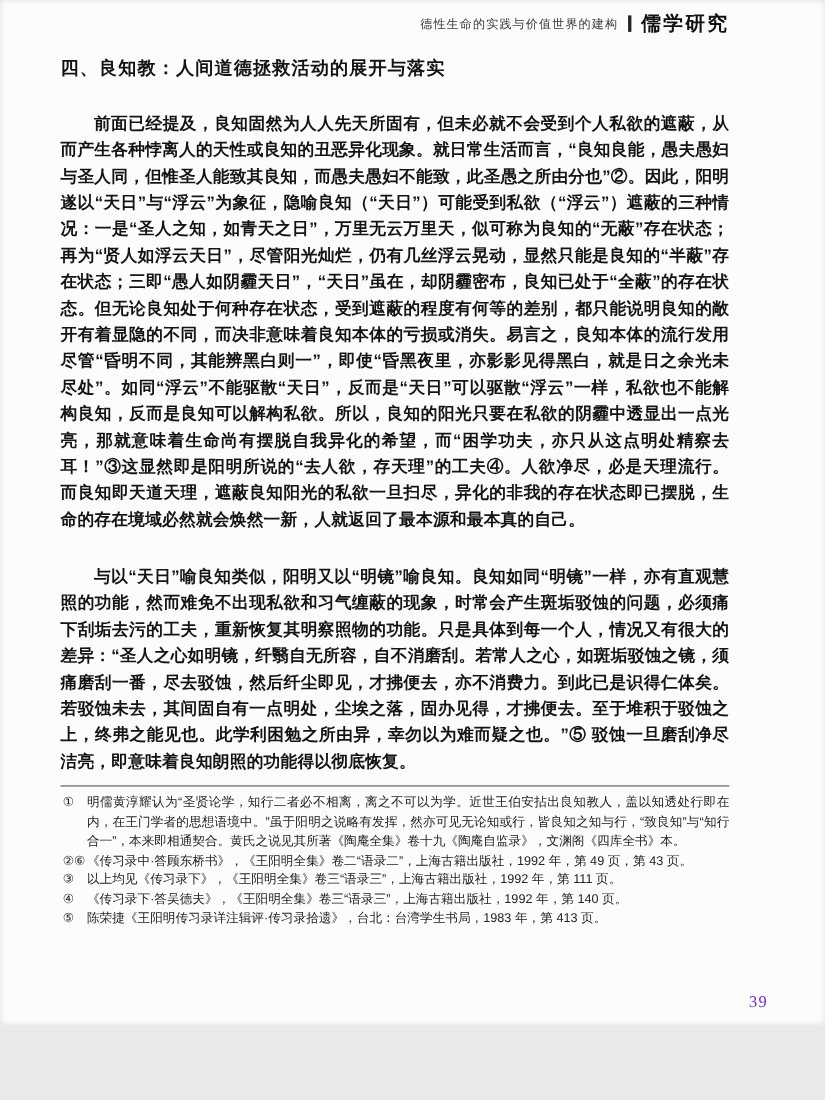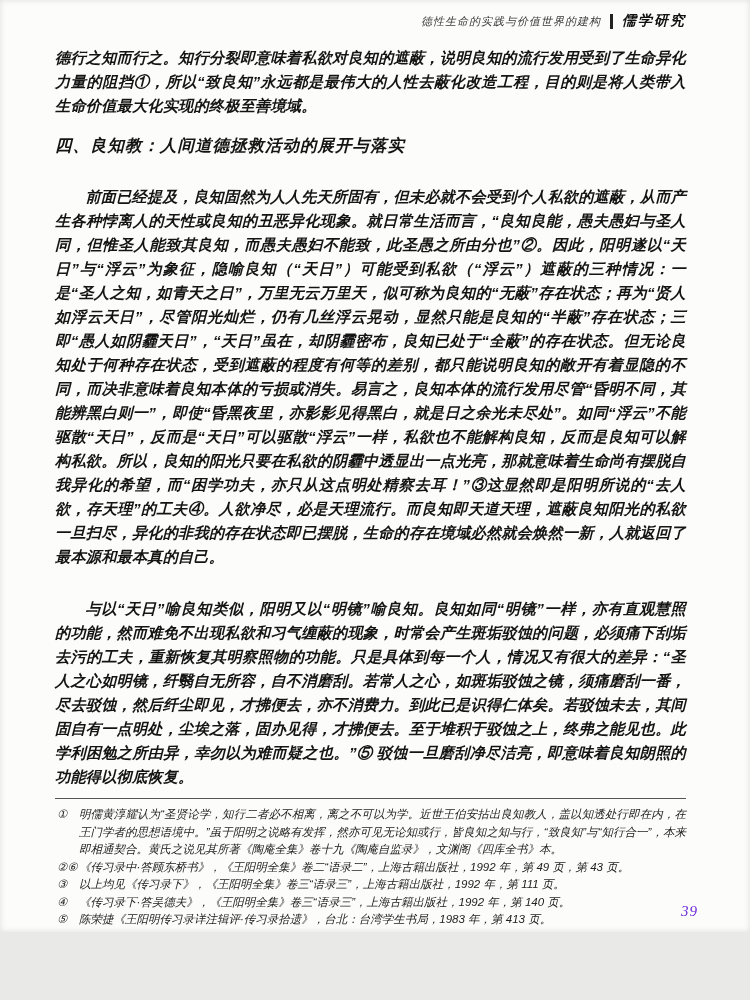--- a/index.html
+++ b/index.html
@@ -2,34 +2,33 @@
 <html><head>
 <meta charset="utf-8">
 <style>
   html,body{margin:0;padding:0;background:#e9e9e7;}
   .page{
     position:relative;
     width:750px;height:932px;
     margin:0 auto;
     background:#fcfcfa;
     box-sizing:border-box;
-    padding:8px 64px 0 55px;
+    padding:8px 87px 0 55px;
     font-family:"Liberation Sans",sans-serif;
     color:#141414;
     overflow:hidden;
     box-shadow:inset 0 0 6px rgba(0,0,0,.12);
-    font-style:italic;
   }
   .running-header{
     display:flex;justify-content:flex-end;align-items:center;
     gap:9px;height:26px;
   }
   .running-title{font-size:11px;color:#3a3a3a;letter-spacing:1px;}
   .header-divider{width:3px;height:15px;background:#222;}
-  .journal-title{font-size:14px;font-weight:700;letter-spacing:2px;color:#111;}
+  .journal-title{font-size:18px;font-weight:700;letter-spacing:2px;color:#111;}
   .body-text{margin-top:12px;}
   .para{
     font-size:15.2px;line-height:24px;
     text-align:justify;
     font-weight:600;
     margin:0;
     letter-spacing:.2px;
   }
   .para.indent{text-indent:2em;margin-top:28px;}
   .section-heading{
@@ -64,21 +63,20 @@
 
 <div class="page">
 
   <div class="running-header">
     <span class="running-title">德性生命的实践与价值世界的建构</span>
     <span class="header-divider"></span>
     <span class="journal-title">儒学研究</span>
   </div>
 
   <div class="body-text">
-    <p class="para">德行之知而行之。知行分裂即意味着私欲对良知的遮蔽，说明良知的流行发用受到了生命异化力量的阻挡①，所以“致良知”永远都是最伟大的人性去蔽化改造工程，目的则是将人类带入生命价值最大化实现的终极至善境域。</p>
 
     <h2 class="section-heading">四、良知教：人间道德拯救活动的展开与落实</h2>
 
     <p class="para indent">前面已经提及，良知固然为人人先天所固有，但未必就不会受到个人私欲的遮蔽，从而产生各种悖离人的天性或良知的丑恶异化现象。就日常生活而言，“良知良能，愚夫愚妇与圣人同，但惟圣人能致其良知，而愚夫愚妇不能致，此圣愚之所由分也”②。因此，阳明遂以“天日”与“浮云”为象征，隐喻良知（“天日”）可能受到私欲（“浮云”）遮蔽的三种情况：一是“圣人之知，如青天之日”，万里无云万里天，似可称为良知的“无蔽”存在状态；再为“贤人如浮云天日”，尽管阳光灿烂，仍有几丝浮云晃动，显然只能是良知的“半蔽”存在状态；三即“愚人如阴霾天日”，“天日”虽在，却阴霾密布，良知已处于“全蔽”的存在状态。但无论良知处于何种存在状态，受到遮蔽的程度有何等的差别，都只能说明良知的敞开有着显隐的不同，而决非意味着良知本体的亏损或消失。易言之，良知本体的流行发用尽管“昏明不同，其能辨黑白则一”，即使“昏黑夜里，亦影影见得黑白，就是日之余光未尽处”。如同“浮云”不能驱散“天日”，反而是“天日”可以驱散“浮云”一样，私欲也不能解构良知，反而是良知可以解构私欲。所以，良知的阳光只要在私欲的阴霾中透显出一点光亮，那就意味着生命尚有摆脱自我异化的希望，而“困学功夫，亦只从这点明处精察去耳！”③这显然即是阳明所说的“去人欲，存天理”的工夫④。人欲净尽，必是天理流行。而良知即天道天理，遮蔽良知阳光的私欲一旦扫尽，异化的非我的存在状态即已摆脱，生命的存在境域必然就会焕然一新，人就返回了最本源和最本真的自己。</p>
     <p class="para indent">与以“天日”喻良知类似，阳明又以“明镜”喻良知。良知如同“明镜”一样，亦有直观慧照的功能，然而难免不出现私欲和习气缠蔽的现象，时常会产生斑垢驳蚀的问题，必须痛下刮垢去污的工夫，重新恢复其明察照物的功能。只是具体到每一个人，情况又有很大的差异：“圣人之心如明镜，纤翳自无所容，自不消磨刮。若常人之心，如斑垢驳蚀之镜，须痛磨刮一番，尽去驳蚀，然后纤尘即见，才拂便去，亦不消费力。到此已是识得仁体矣。若驳蚀未去，其间固自有一点明处，尘埃之落，固办见得，才拂便去。至于堆积于驳蚀之上，终弗之能见也。此学利困勉之所由异，幸勿以为难而疑之也。”⑤ 驳蚀一旦磨刮净尽洁亮，即意味着良知朗照的功能得以彻底恢复。</p>
   </div>
 
   <div class="footnotes">
     <div class="footnote">
       <span class="fn-marker">①</span>

